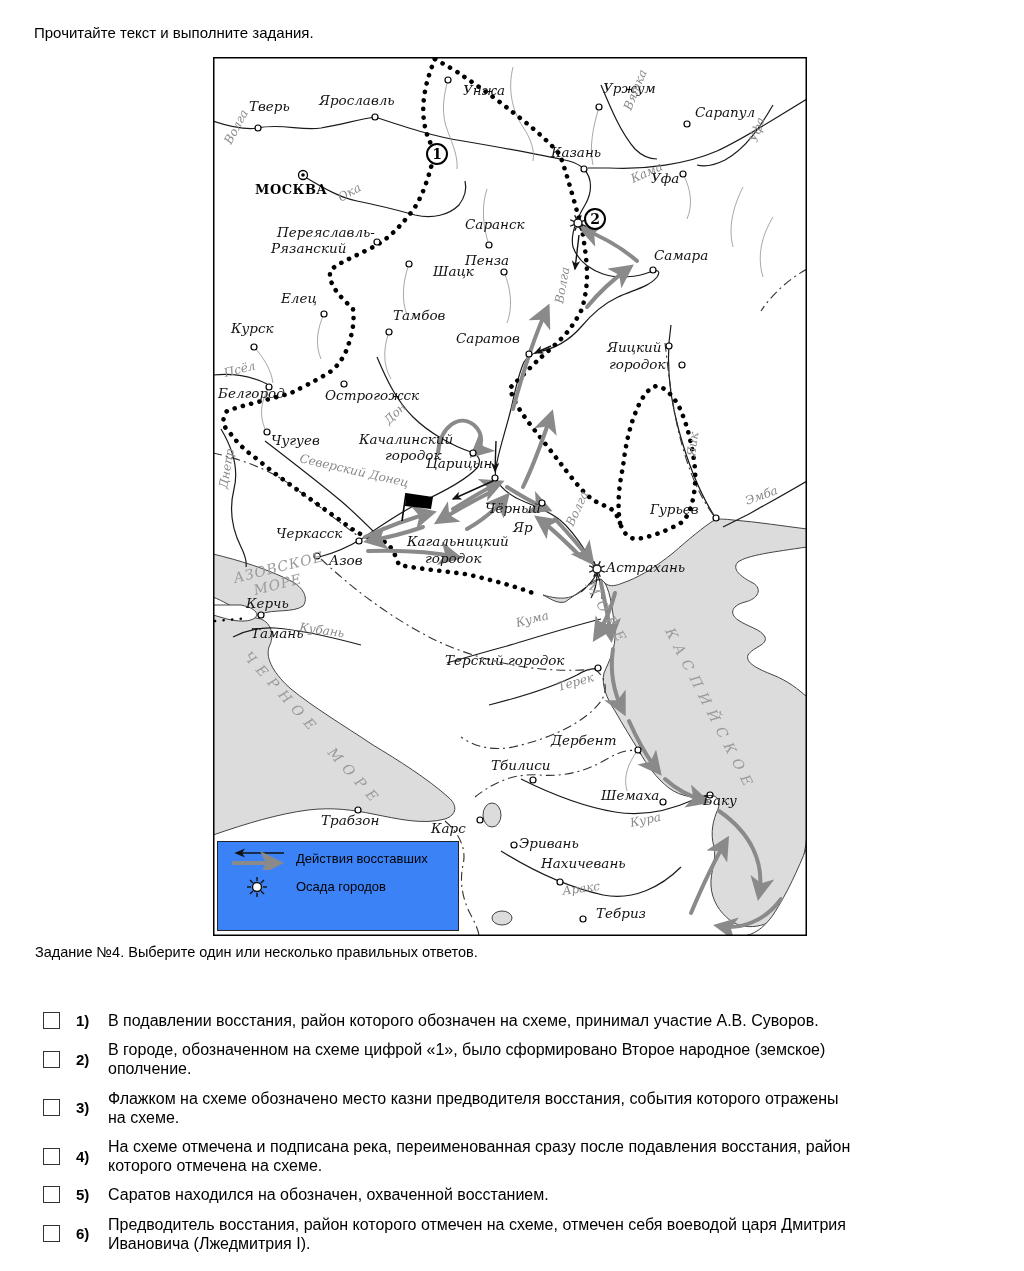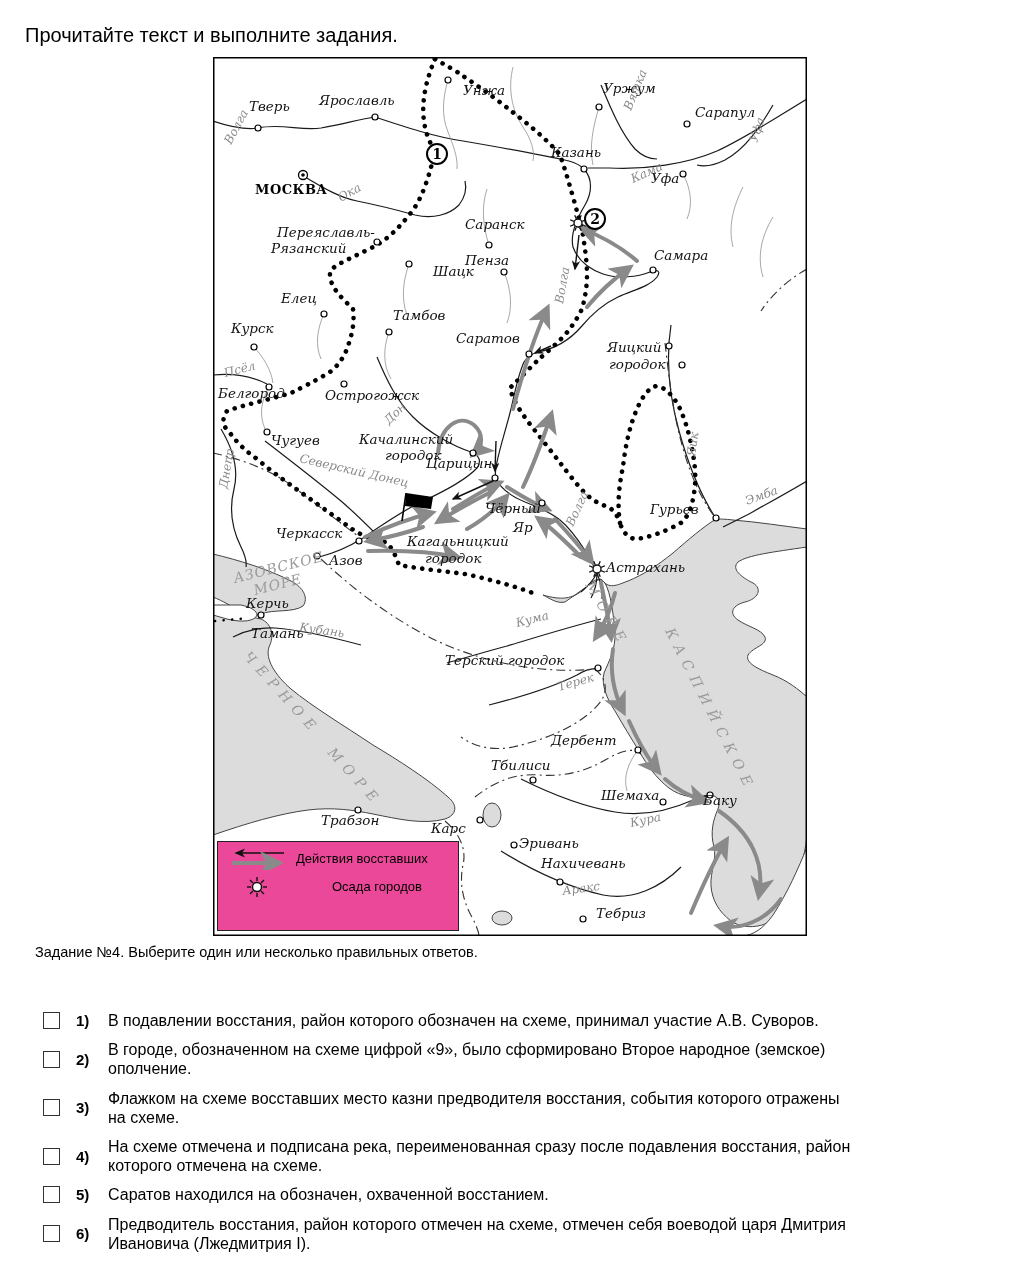--- a/index.html
+++ b/index.html
@@ -1,25 +1,25 @@
 <!DOCTYPE html>
 <html><head>
 <meta charset="utf-8">
 <style>
   html,body{margin:0;padding:0;background:#fff;}
   body{width:1024px;height:1271px;position:relative;font-family:"Liberation Sans",sans-serif;color:#000;}
-  .intro{position:absolute;left:25px;top:24px;font-size:20px;}
+  .intro{position:absolute;left:34px;top:24px;font-size:15px;}
   .map-wrap{position:absolute;left:213px;top:57px;width:594px;height:879px;}
   svg text{user-select:none;}
   .city{font-family:"DejaVu Serif",serif;font-style:italic;font-size:13.5px;fill:#111;}
   .capital{font-family:"DejaVu Serif",serif;font-style:normal;font-weight:bold;font-size:13px;fill:#000;letter-spacing:.5px;}
   .river{font-family:"DejaVu Serif",serif;font-style:italic;font-size:12px;fill:#8a8a8a;}
   .sea{font-family:"DejaVu Serif",serif;font-style:italic;font-size:14px;fill:#9a9a9a;}
   .marker-num{font-family:"DejaVu Serif",serif;font-weight:bold;font-size:14px;fill:#000;text-anchor:middle;}
-  .legend{position:absolute;left:4px;top:784px;width:242px;height:90px;background:#ec4899;border:1.5px solid #222;box-sizing:border-box;font-size:13px;}
+  .legend{position:absolute;left:4px;top:784px;width:242px;height:90px;background:#3b82f6;border:1.5px solid #222;box-sizing:border-box;font-size:13px;}
   .legend-row{display:flex;align-items:center;}
   .legend-sym{width:78px;flex:0 0 78px;display:flex;justify-content:center;align-items:center;}
   .legend-label{line-height:1.12;}
   .task-block{position:absolute;left:35px;top:943px;font-size:14.5px;line-height:1.25;text-align:center;}
   .options{position:absolute;left:43px;top:1011px;width:810px;}
   .option{display:flex;align-items:center;margin-bottom:10px;}
   .cbx{width:15px;height:15px;border:1.6px solid #333;background:#fff;flex:0 0 15px;margin-right:16px;}
   .num{font-weight:bold;font-size:15px;width:22px;flex:0 0 22px;margin-right:10px;text-align:left;}
   .otext{font-size:16px;line-height:1.2;width:745px;}
 </style>
@@ -307,21 +307,21 @@
             <marker id="lag" markerWidth="7" markerHeight="7" refX="4.5" refY="3" orient="auto" markerUnits="strokeWidth">
                 <path d="M0,0 L6,3 L0,6 L1.5,3 Z" fill="#8a8a8a"></path>
               </marker>
           </defs>
           <line x1="58" y1="5" x2="10" y2="5" stroke="#111" stroke-width="1.5" marker-end="url(#lab)"></line>
           <line x1="6" y1="15" x2="52" y2="15" stroke="#8a8a8a" stroke-width="4" marker-end="url(#lag)"></line>
         </svg>
       </div>
       <div class="legend-label">Действия восставших</div>
     </div>
-    <div class="legend-row" style="margin-top:6px;gap:36px;">
+    <div class="legend-row" style="margin-top:6px;">
       <div class="legend-sym">
         <svg width="22" height="22" viewBox="0 0 22 22">
           <g stroke="#111" stroke-width="1.4">
             <line x1="11" y1="1" x2="11" y2="5"></line>
               <line x1="11" y1="17" x2="11" y2="21"></line>
             <line x1="1" y1="11" x2="5" y2="11"></line>
               <line x1="17" y1="11" x2="21" y2="11"></line>
             <line x1="4" y1="4" x2="7" y2="7"></line>
               <line x1="15" y1="15" x2="18" y2="18"></line>
             <line x1="4" y1="18" x2="7" y2="15"></line>
@@ -341,26 +341,26 @@
 
 <div class="options" id="options">
     <div class="option">
       <div class="cbx"></div>
       <div class="num">1)</div>
       <div class="otext">В подавлении восстания, район которого обозначен на схеме, принимал участие А.В. Суворов.</div>
     </div>
     <div class="option">
       <div class="cbx"></div>
       <div class="num">2)</div>
-      <div class="otext">В городе, обозначенном на схеме цифрой «9», было сформировано Второе народное (земское) ополчение.</div>
+      <div class="otext">В городе, обозначенном на схеме цифрой «1», было сформировано Второе народное (земское) ополчение.</div>
     </div>
     <div class="option">
       <div class="cbx"></div>
       <div class="num">3)</div>
-      <div class="otext">Флажком на схеме восставших место казни предводителя восстания, события которого отражены на схеме.</div>
+      <div class="otext">Флажком на схеме обозначено место казни предводителя восстания, события которого отражены на схеме.</div>
     </div>
     <div class="option">
       <div class="cbx"></div>
       <div class="num">4)</div>
       <div class="otext">На схеме отмечена и подписана река, переименованная сразу после подавления восстания, район которого отмечена на схеме.</div>
     </div>
     <div class="option">
       <div class="cbx"></div>
       <div class="num">5)</div>
       <div class="otext">Саратов находился на обозначен, охваченной восстанием.</div>

